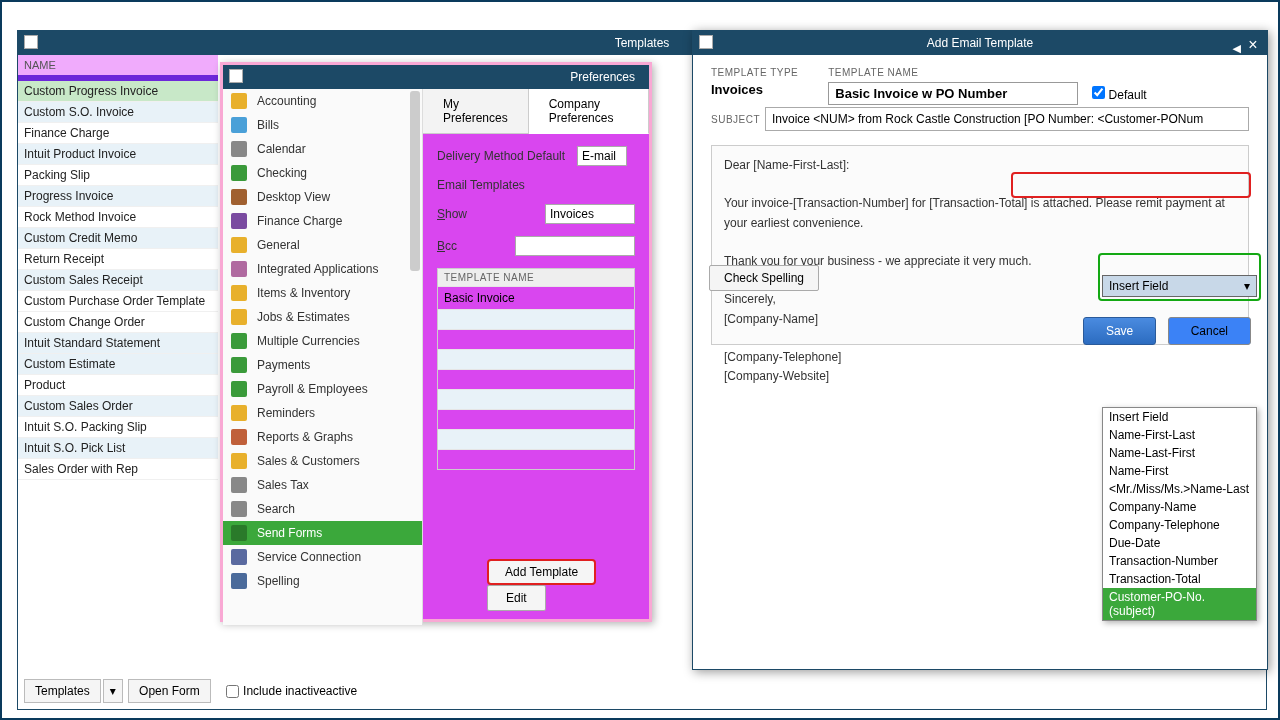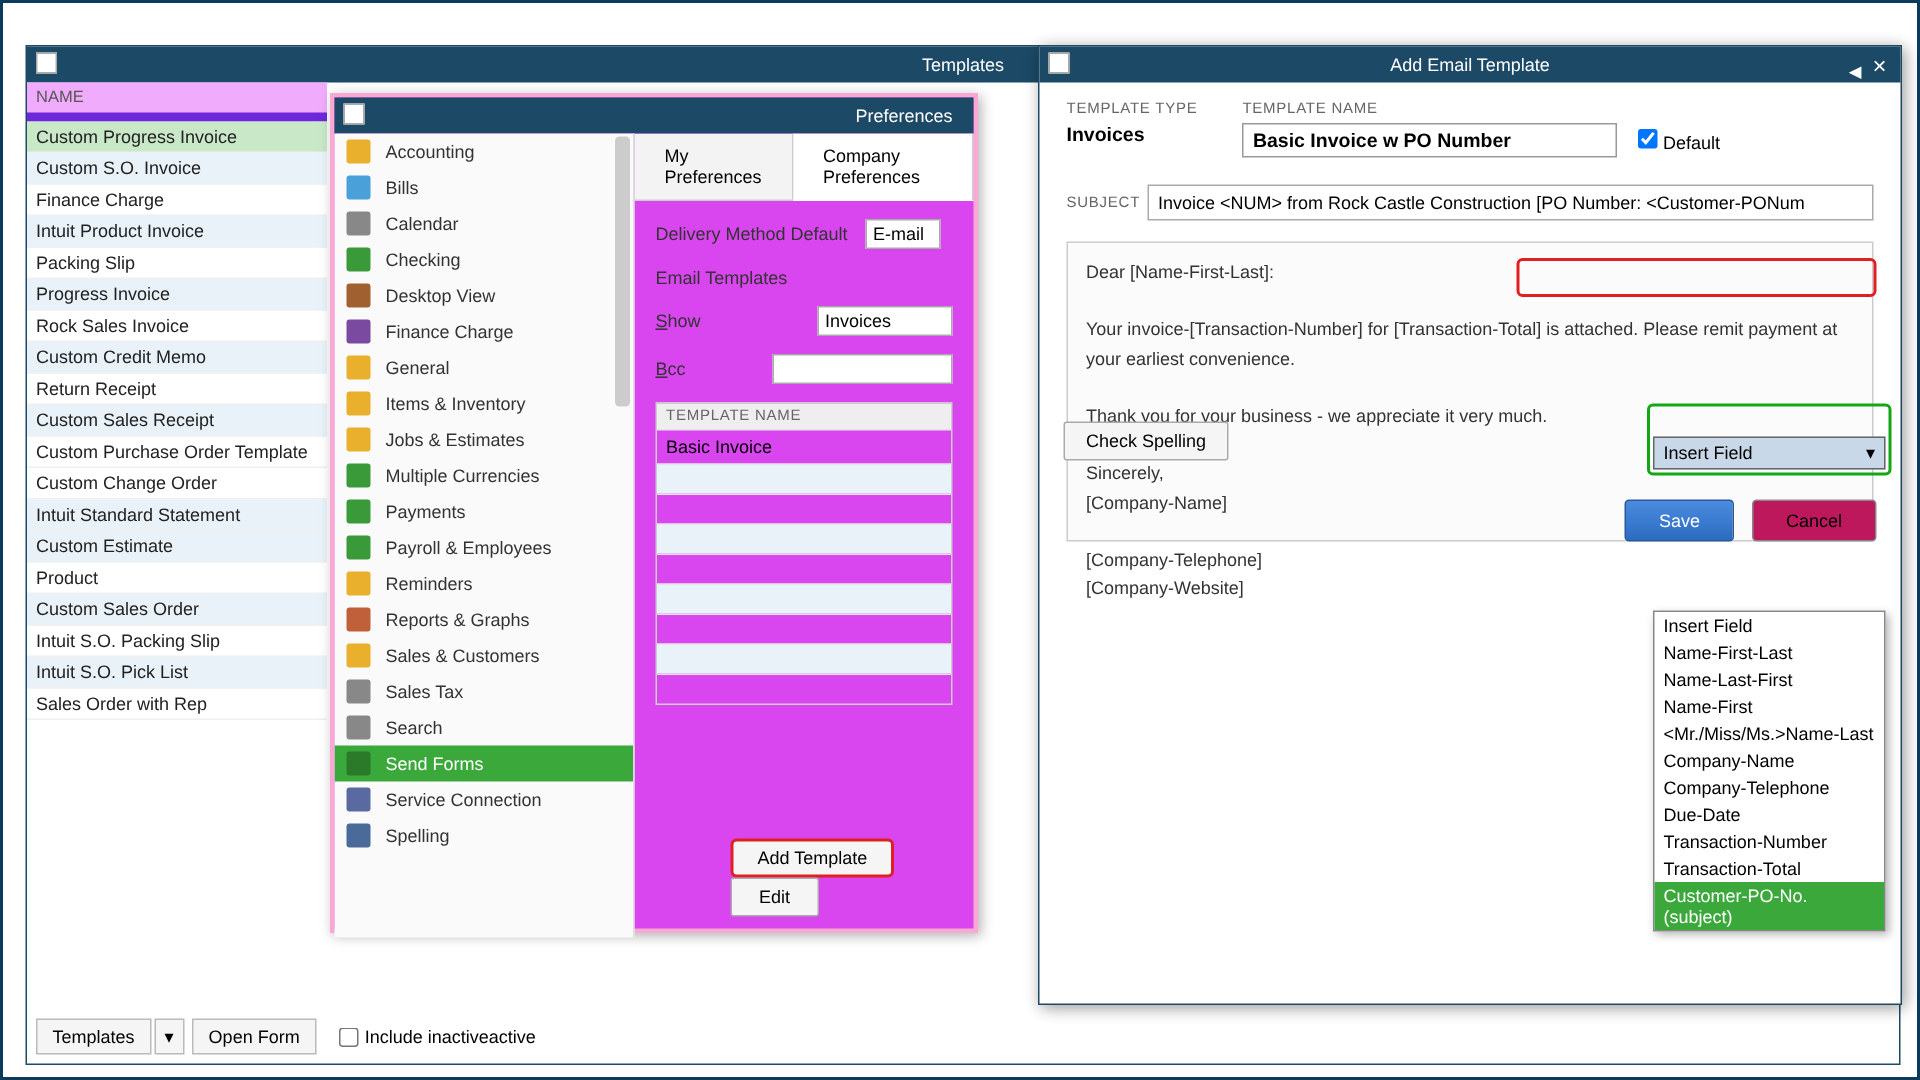--- a/index.html
+++ b/index.html
@@ -53,21 +53,21 @@
   .prefs-btns .btn.hl { border: 2px solid #e02020; border-radius: 4px; padding: 4px 16px; }
   
   
   .email-window { position: absolute; left: 690px; top: 28px; width: 576px; height: 640px; background: #fff; border: 1px solid #1c4966; box-shadow: 2px 2px 10px rgba(0,0,0,0.4); }
   .email-header { background: #1c4966; color: #fff; height: 24px; line-height: 24px; text-align: center; position: relative; }
   .email-header .icon { position: absolute; left: 6px; top: 4px; width: 14px; height: 14px; border: 1px solid #aaa; background: #fff; }
   .email-header .close { position: absolute; right: 6px; top: 2px; width: 16px; font-size: 16px; color: #fff; cursor: pointer; }
   .email-header .arrow { position: absolute; right: 26px; top: 5px; font-size: 11px; color: #fff; }
   .email-body { padding: 12px 18px; position: relative; }
   
-  .email-top { display: flex; gap: 30px; margin-bottom: 18px; }
+  .email-top { display: flex; gap: 30px; margin-bottom: 2px; }
   .email-top .col { }
   .email-top .col .lbl { font-size: 10px; color: #666; letter-spacing: 0.5px; margin-bottom: 4px; }
   .email-top .col .val { font-size: 13px; font-weight: bold; }
   .email-top .col input[type=text] { border: 1px solid #999; padding: 3px 6px; font-size: 13px; font-weight: bold; width: 250px; }
   .default-chk { margin-left: 14px; font-size: 12px; }
   
   .subj-row { display: flex; align-items: center; margin-bottom: 14px; }
   .subj-row .lbl { font-size: 10px; color: #666; letter-spacing: 0.5px; width: 54px; }
   .subj-row input { flex: 1; border: 1px solid #aaa; padding: 4px 6px; font-size: 12px; }
   .subj-hl { position: absolute; border: 2.5px solid #e02020; border-radius: 4px; pointer-events: none; }
@@ -77,40 +77,40 @@
   .field-dropdown { position: absolute; right: 10px; top: 352px; width: 155px; background: #fff; border: 1px solid #888; box-shadow: 2px 2px 6px rgba(0,0,0,0.3); font-size: 12px; }
   .field-dropdown .opt { padding: 2px 6px; cursor: default; }
   .field-dropdown .opt.sel { background: #3ba83b; color: #fff; }
   
   .insert-combo { position: absolute; right: 10px; bottom: 60px; width: 155px; border: 1px solid #666; background: #c8d8e8; padding: 3px 6px; font-size: 12px; display: flex; justify-content: space-between; align-items: center; }
   .insert-hl { position: absolute; border: 2.5px solid #13a813; border-radius: 4px; pointer-events: none; }
   
   .email-btns { position: absolute; right: 16px; bottom: 12px; }
   .email-btns .btn { display: inline-block; padding: 6px 22px; border: 1px solid #888; border-radius: 3px; font-size: 12px; margin-left: 8px; }
   .email-btns .btn.primary { background: linear-gradient(#4a8be0, #2c6cc0); color: #fff; border-color: #2a5a9a; }
-  .email-btns .btn.sec { background: #be185d; }
+  .email-btns .btn.sec { background: #3b82f6; }
   .spell-btn { position: absolute; left: 16px; bottom: 66px; border: 1px solid #aaa; background: #f5f5f5; padding: 5px 14px; font-size: 12px; border-radius: 2px; }
 </style>
 </head>
 <body>
 
 <div class="templates-window">
   <div class="templates-header">
     <span class="icon"></span>
     <span>Templates</span>
   </div>
   <div class="templates-list">
     <div class="col-header">NAME</div>
     <div class="row sel">Custom Progress Invoice</div>
     <div class="row alt">Custom S.O. Invoice</div>
     <div class="row">Finance Charge</div>
     <div class="row alt">Intuit Product Invoice</div>
     <div class="row">Packing Slip</div>
     <div class="row alt">Progress Invoice</div>
-    <div class="row">Rock Sales Invoice</div>
+    <div class="row">Rock Method Invoice</div>
     <div class="row alt">Custom Credit Memo</div>
     <div class="row">Return Receipt</div>
     <div class="row alt">Custom Sales Receipt</div>
     <div class="row">Custom Purchase Order Template</div>
     <div class="row">Custom Change Order</div>
     <div class="row alt">Intuit Standard Statement</div>
     <div class="row alt">Custom Estimate</div>
     <div class="row">Product</div>
     <div class="row alt">Custom Sales Order</div>
     <div class="row">Intuit S.O. Packing Slip</div>
@@ -132,20 +132,21 @@
   <div class="prefs-body">
     <div class="prefs-sidebar">
       <div class="scroll">
         <div class="item"><span class="ico"></span><span>Accounting</span></div>
         <div class="item"><span class="ico" style="background:#4aa0d8"></span><span>Bills</span></div>
         <div class="item"><span class="ico" style="background:#888"></span><span>Calendar</span></div>
         <div class="item"><span class="ico" style="background:#3a9a3a"></span><span>Checking</span></div>
         <div class="item"><span class="ico" style="background:#a06030"></span><span>Desktop View</span></div>
         <div class="item"><span class="ico" style="background:#7a4aa0"></span><span>Finance Charge</span></div>
         <div class="item"><span class="ico"></span><span>General</span></div>
+        <div class="item"><span class="ico" style="background:#b06aa0"></span><span>Integrated Applications</span></div>
         <div class="item"><span class="ico"></span><span>Items &amp; Inventory</span></div>
         <div class="item"><span class="ico"></span><span>Jobs &amp; Estimates</span></div>
         <div class="item"><span class="ico" style="background:#3a9a3a"></span><span>Multiple Currencies</span></div>
         <div class="item"><span class="ico" style="background:#3a9a3a"></span><span>Payments</span></div>
         <div class="item"><span class="ico" style="background:#3a9a3a"></span><span>Payroll &amp; Employees</span></div>
         <div class="item"><span class="ico"></span><span>Reminders</span></div>
         <div class="item"><span class="ico" style="background:#c0603a"></span><span>Reports &amp; Graphs</span></div>
         <div class="item"><span class="ico"></span><span>Sales &amp; Customers</span></div>
         <div class="item"><span class="ico" style="background:#888"></span><span>Sales Tax</span></div>
         <div class="item"><span class="ico" style="background:#888"></span><span>Search</span></div>

